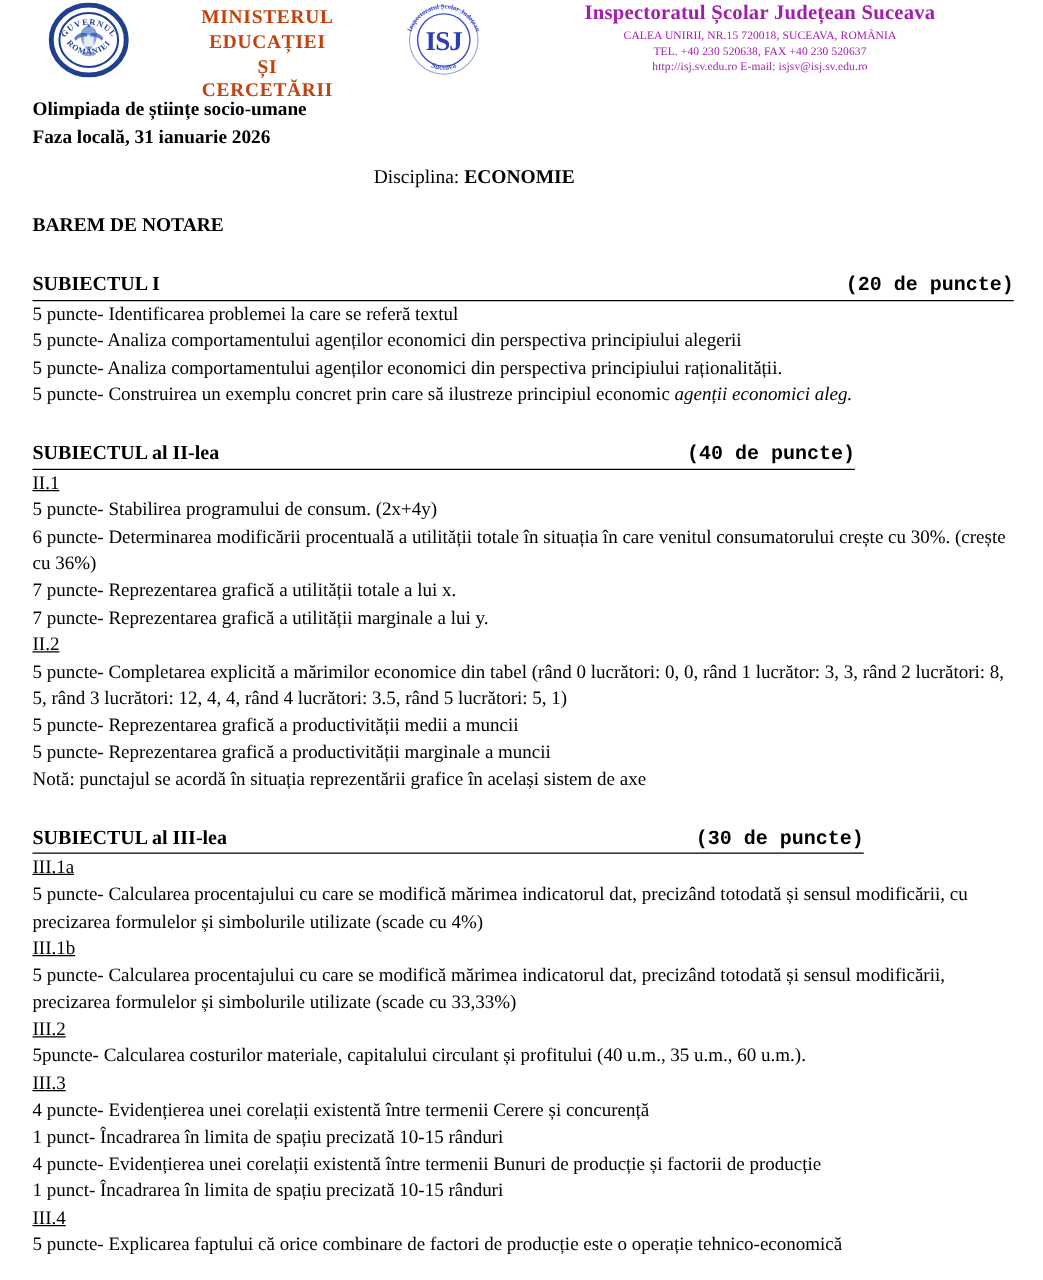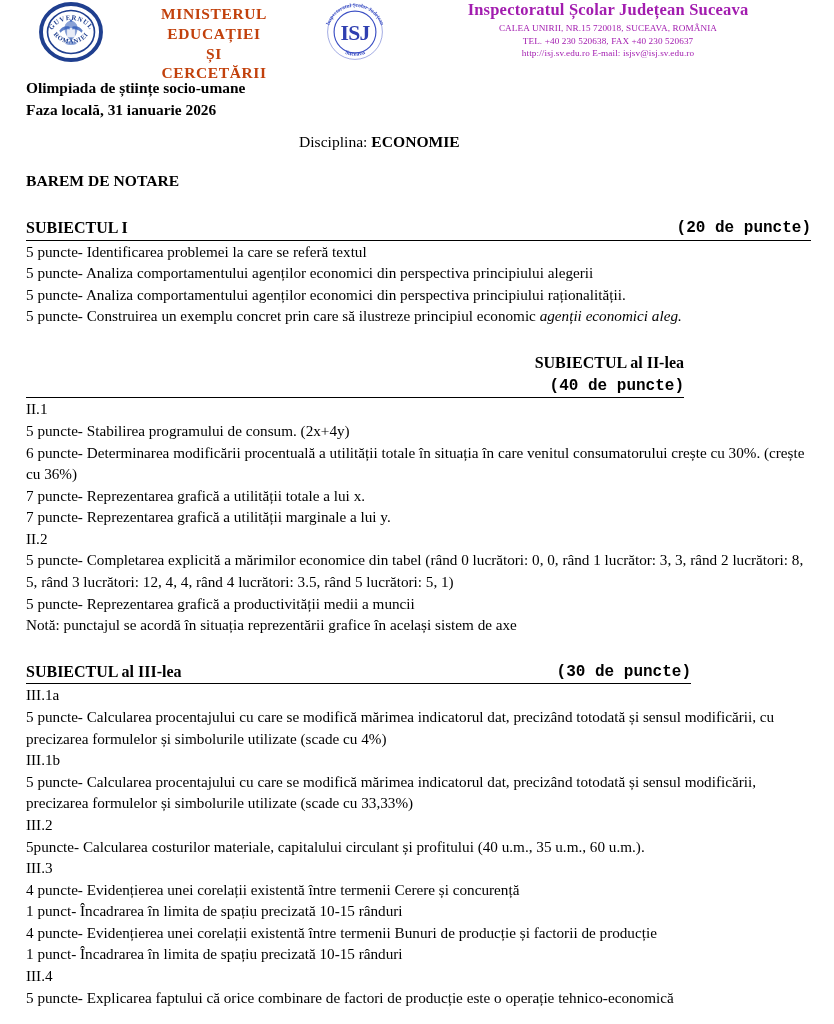--- a/index.html
+++ b/index.html
@@ -108,29 +108,29 @@
     display: flex;
     align-items: flex-end;
     font-weight: bold;
     font-size: 16px;
     border-bottom: 1.6px solid #000;
     margin-top: 25px;
     padding-bottom: 0px;
   }
   .section-head .spacer { flex: 1 1 auto; }
   .section-head .pts { white-space: nowrap; padding-left: 6px; font-family: Liberation Mono, monospace; }
-  .sh-2 { width: 658px; flex-direction: column; }
+  .sh-2 { width: 658px; }
   .sh-3 { width: 665px; gap: 44px; }
 
   p.line {
     margin: 0;
     padding: 0;
     text-indent: 0;
   }
-  .sub-label { margin: 0; }
+  .sub-label { margin: 0; text-decoration: underline; }
   .it { font-style: italic; }
 </style>
 </head>
 <body>
 
 <div class="page">
 
   <div class="header">
 
     <svg class="gov-seal" viewBox="0 0 100 92">
@@ -214,20 +214,21 @@
       <span class="pts">(40 de puncte)</span>
     </div>
     <p class="line sub-label">II.1</p>
     <p class="line">5 puncte- Stabilirea programului de consum. (2x+4y)</p>
     <p class="line">6 puncte- Determinarea modificării procentuală a utilității totale în situația în care venitul consumatorului crește cu 30%. (crește cu 36%)</p>
     <p class="line">7 puncte- Reprezentarea grafică a utilității totale a lui x.</p>
     <p class="line">7 puncte- Reprezentarea grafică a utilității marginale a lui y.</p>
     <p class="line sub-label">II.2</p>
     <p class="line">5 puncte- Completarea explicită a mărimilor economice din tabel (rând 0 lucrători: 0, 0, rând 1 lucrător: 3, 3, rând 2 lucrători: 8, 5, rând 3 lucrători: 12, 4, 4, rând 4 lucrători: 3.5, rând 5 lucrători: 5, 1)</p>
     <p class="line">5 puncte- Reprezentarea grafică a productivității medii a muncii</p>
+    <p class="line">5 puncte- Reprezentarea grafică a productivității marginale a muncii</p>
     <p class="line">Notă: punctajul se acordă în situația reprezentării grafice în același sistem de axe</p>
 
     <div class="section-head sh-3">
       <span>SUBIECTUL al III-lea</span>
       <span class="spacer"></span>
       <span class="pts">(30 de puncte)</span>
     </div>
 
     <p class="line sub-label">III.1a</p>
     <p class="line">5 puncte- Calcularea  procentajului cu care se modifică mărimea indicatorul dat, precizând totodată și sensul modificării, cu precizarea formulelor și simbolurile utilizate (scade cu 4%)</p>

